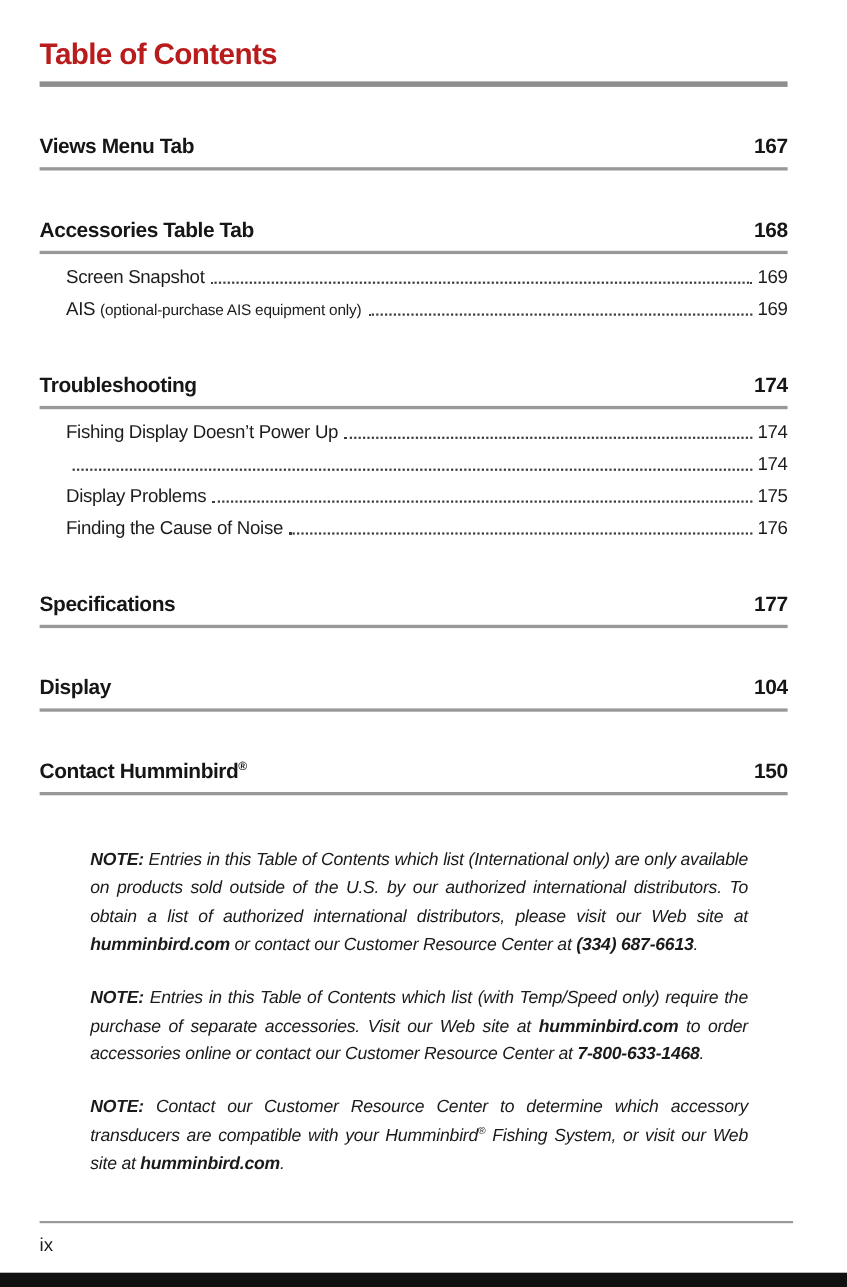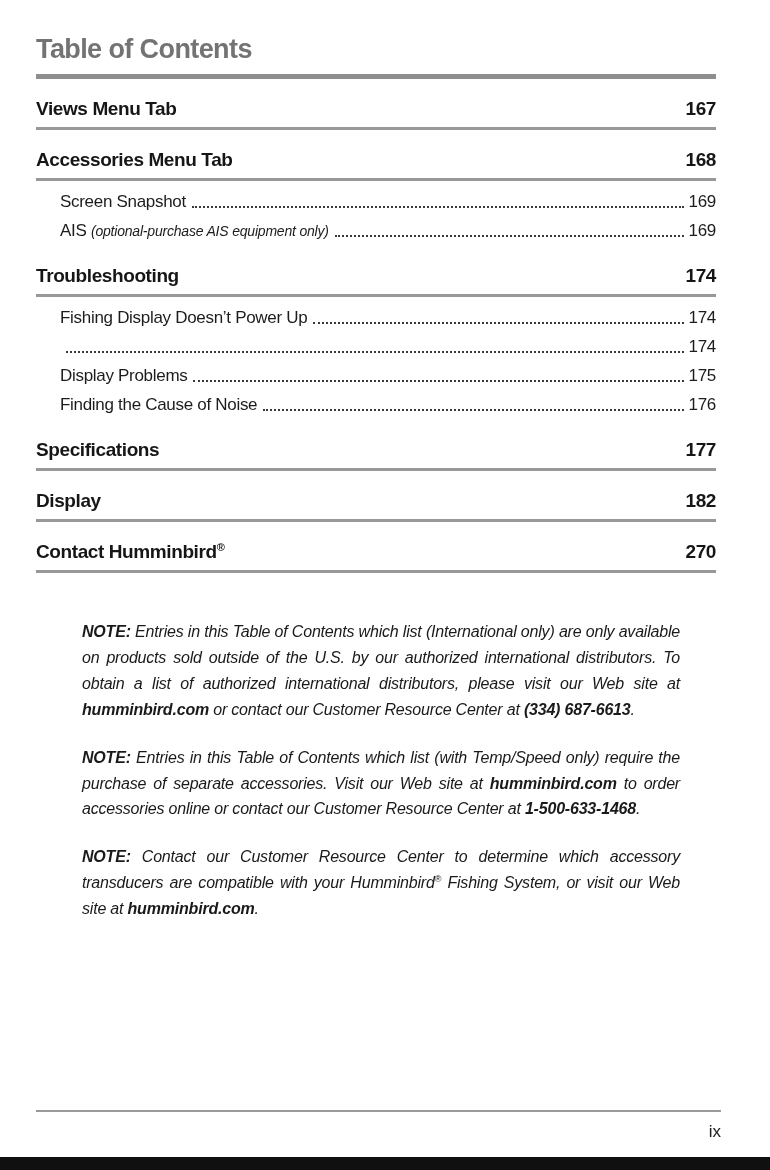--- a/index.html
+++ b/index.html
@@ -11,46 +11,46 @@
     color: #1c1c1c;
     position: relative;
     overflow: hidden;
   }
   .content { padding: 34px 54px 0 36px; }
 
   .doc-title {
     font-size: 27px;
     font-weight: bold;
     letter-spacing: -0.6px;
-    color: #737373;
+    color: #b91c1c;
   }
   .title-rule { height: 5px; background: #8e8e8e; margin-top: 9px; }
 
-  .toc-section { margin-top: 19px; }
+  .toc-section { margin-top: 44px; }
   .toc-section-header {
     display: flex;
     justify-content: space-between;
     align-items: baseline;
     font-weight: bold;
     font-size: 19px;
     letter-spacing: -0.4px;
     padding-bottom: 7px;
     border-bottom: 3px solid #989898;
     color: #161616;
   }
   .toc-items { padding-top: 7px; }
   .toc-item {
     display: flex;
     align-items: flex-end;
     font-size: 17px;
     letter-spacing: -0.3px;
     padding: 4px 0 5px 24px;
   }
   .item-label { white-space: nowrap; }
-  .inline-note { font-style: italic; font-size: 14px; letter-spacing: -0.2px; }
+  .inline-note { font-size: 14px; letter-spacing: -0.2px; }
   .leader {
     flex: 1 1 auto;
     min-width: 18px;
     border-bottom: 2px dotted #3a3a3a;
     margin: 0 5px 4px 6px;
   }
   .item-page { white-space: nowrap; }
 
   .notes { margin: 46px 36px 0 46px; }
   .note {
@@ -64,21 +64,21 @@
   }
   .note .b { font-weight: bold; }
   sup.reg { font-size: 0.58em; vertical-align: super; line-height: 0; }
 
   .page-footer {
     position: absolute;
     left: 36px;
     right: 49px;
     bottom: 28px;
     border-top: 2px solid #9a9a9a;
-    text-align: right;
+    text-align: left;
     padding-top: 10px;
     font-size: 17px;
   }
   .bottom-bar {
     position: absolute;
     left: 0; right: 0; bottom: 0;
     height: 13px;
     background: #101010;
   }
 </style>
@@ -92,21 +92,21 @@
 
   <div class="toc-section">
     <div class="toc-section-header">
       <span>Views Menu Tab</span>
       <span>167</span>
     </div>
   </div>
 
   <div class="toc-section">
     <div class="toc-section-header">
-      <span>Accessories Menu Tab</span>
+      <span>Accessories Table Tab</span>
       <span>168</span>
     </div>
     <div class="toc-items">
       <div class="toc-item">
         <span class="item-label">Screen Snapshot</span>
         <span class="leader"></span>
         <span class="item-page">169</span>
       </div>
       <div class="toc-item">
         <span class="item-label"><span>AIS</span>&nbsp;<span class="inline-note">(optional-purchase AIS equipment only)</span></span>
@@ -147,35 +147,35 @@
   <div class="toc-section">
     <div class="toc-section-header">
       <span>Specifications</span>
       <span>177</span>
     </div>
   </div>
 
   <div class="toc-section">
     <div class="toc-section-header">
       <span>Display</span>
-      <span>182</span>
+      <span>104</span>
     </div>
   </div>
 
   <div class="toc-section">
     <div class="toc-section-header">
       <span><span>Contact Humminbird</span><sup class="reg">®</sup></span>
-      <span>270</span>
+      <span>150</span>
     </div>
   </div>
 
   <div class="notes">
     <p class="note"><span class="b">NOTE: </span><span>Entries in this Table of Contents which list (International only) are only available on products sold outside of the U.S. by our authorized international distributors. To obtain a list of authorized international distributors, please visit our Web site at </span><span class="b">humminbird.com</span><span> or contact our Customer Resource Center at </span><span class="b">(334) 687-6613</span><span>.</span></p>
 
-    <p class="note"><span class="b">NOTE: </span><span>Entries in this Table of Contents which list (with Temp/Speed only) require the purchase of separate accessories. Visit our Web site at </span><span class="b">humminbird.com</span><span> to order accessories online or contact our Customer Resource Center at </span><span class="b">1-500-633-1468</span><span>.</span></p>
+    <p class="note"><span class="b">NOTE: </span><span>Entries in this Table of Contents which list (with Temp/Speed only) require the purchase of separate accessories. Visit our Web site at </span><span class="b">humminbird.com</span><span> to order accessories online or contact our Customer Resource Center at </span><span class="b">7-800-633-1468</span><span>.</span></p>
 
     <p class="note"><span class="b">NOTE: </span><span>Contact our Customer Resource Center to determine which accessory transducers are compatible with your Humminbird</span><sup class="reg">®</sup><span> Fishing System, or visit our Web site at </span><span class="b">humminbird.com</span><span>.</span></p>
   </div>
 
 </div>
 
 <div class="page-footer">
   <span>ix</span>
 </div>
 

